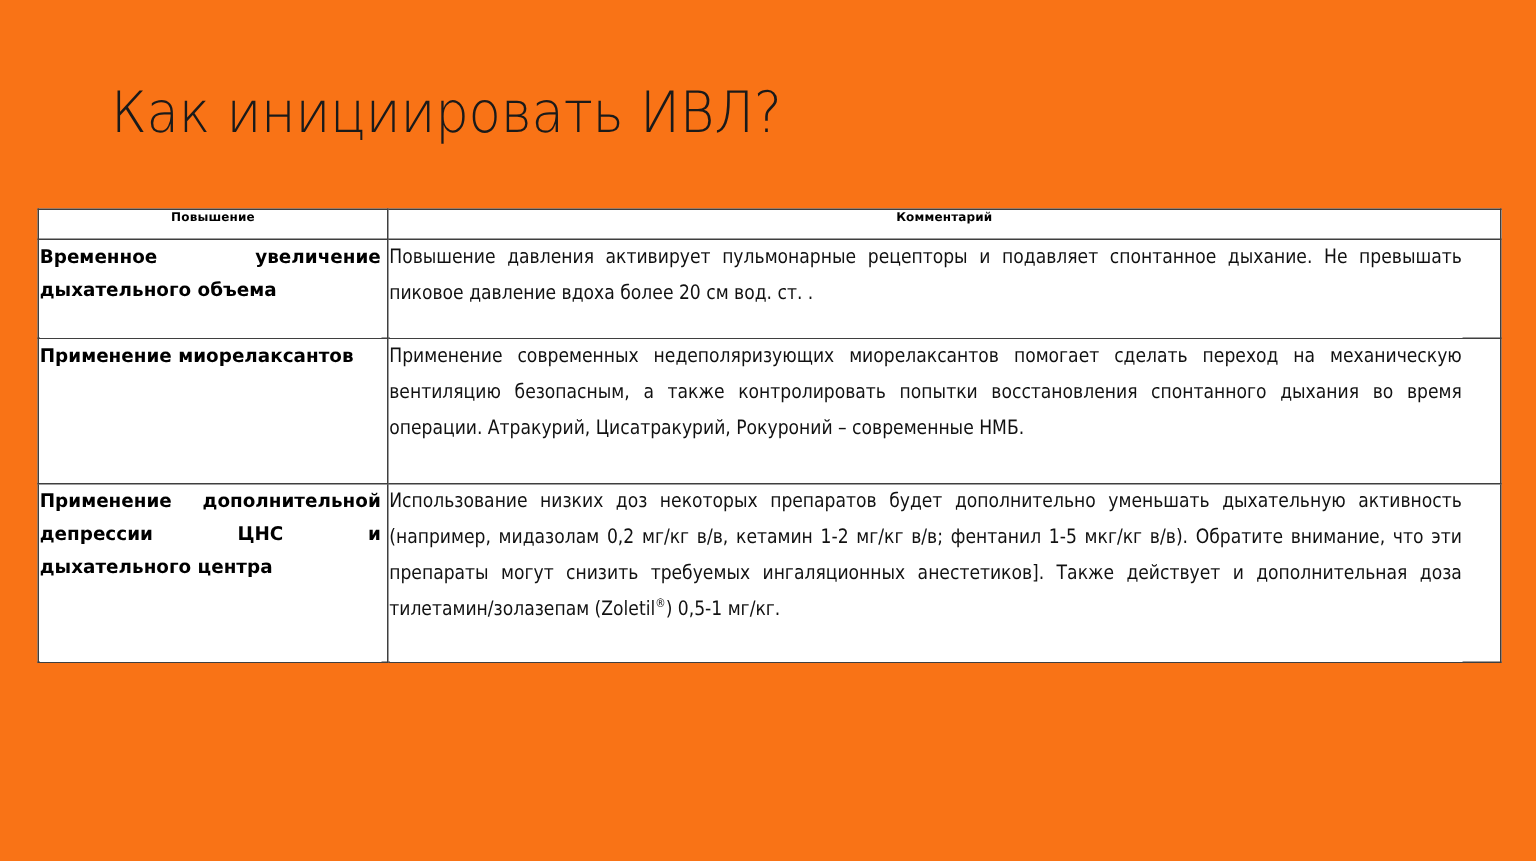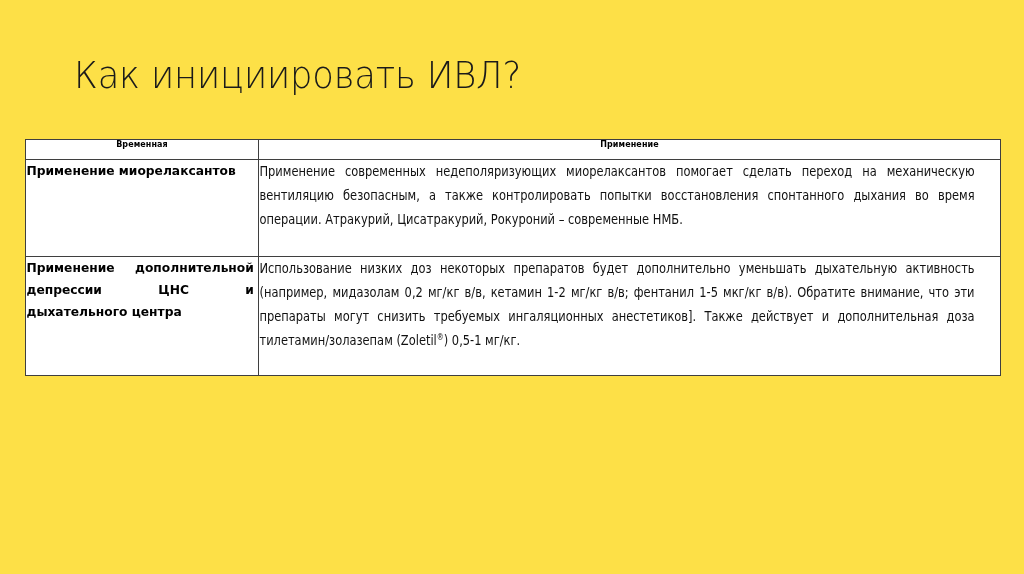--- a/index.html
+++ b/index.html
@@ -10,21 +10,21 @@
     width: 1024px;
     height: 574px;
     background: #ffffff;
     font-family: "Liberation Sans", sans-serif;
     overflow: hidden;
     position: relative;
   }
   .slide {
     position: absolute;
     inset: 0;
-    background: #fde047;
+    background: #f97316;
   }
   .slide-title {
     position: absolute;
     left: 74px;
     top: 52px;
     font-family: "DejaVu Sans", sans-serif;
     font-weight: 300;
     font-size: 38px;
     line-height: 46px;
     letter-spacing: -0.2px;
@@ -115,25 +115,29 @@
   <div class="slide-title">Как инициировать ИВЛ?</div>
 
   <div class="table-wrap">
     <table class="strategy-table">
       <colgroup>
         <col class="col-strategy">
         <col class="col-comment">
       </colgroup>
       <thead>
         <tr>
-          <th class="hdr-cell">Временная</th>
-          <th class="hdr-cell">Применение</th>
+          <th class="hdr-cell">Повышение</th>
+          <th class="hdr-cell">Комментарий</th>
         </tr>
       </thead>
       <tbody>
+        <tr class="row-1">
+          <td class="strategy-cell">Временное увеличение дыхательного объема</td>
+          <td class="comment-cell">Повышение давления активирует пульмонарные рецепторы и подавляет спонтанное дыхание. Не превышать пиковое давление вдоха более 20 см вод. ст. .</td>
+        </tr>
         <tr class="row-3">
           <td class="strategy-cell">Применение миорелаксантов</td>
           <td class="comment-cell">Применение современных недеполяризующих миорелаксантов помогает сделать переход на механическую вентиляцию безопасным, а также контролировать попытки восстановления спонтанного дыхания во время операции. Атракурий, Цисатракурий, Рокуроний – современные НМБ.</td>
         </tr>
         <tr class="row-4">
           <td class="strategy-cell">Применение дополнительной депрессии ЦНС и дыхательного центра</td>
           <td class="comment-cell"><span>Использование низких доз некоторых препаратов будет дополнительно уменьшать дыхательную активность (например, мидазолам 0,2 мг/кг в/в, кетамин 1-2 мг/кг в/в; фентанил 1-5 мкг/кг в/в). Обратите внимание, что эти препараты могут снизить требуемых ингаляционных анестетиков]. Также действует и дополнительная доза тилетамин/золазепам (Zoletil</span><sup>®</sup><span>) 0,5-1 мг/кг.</span></td>
         </tr>
       </tbody>
     </table>

